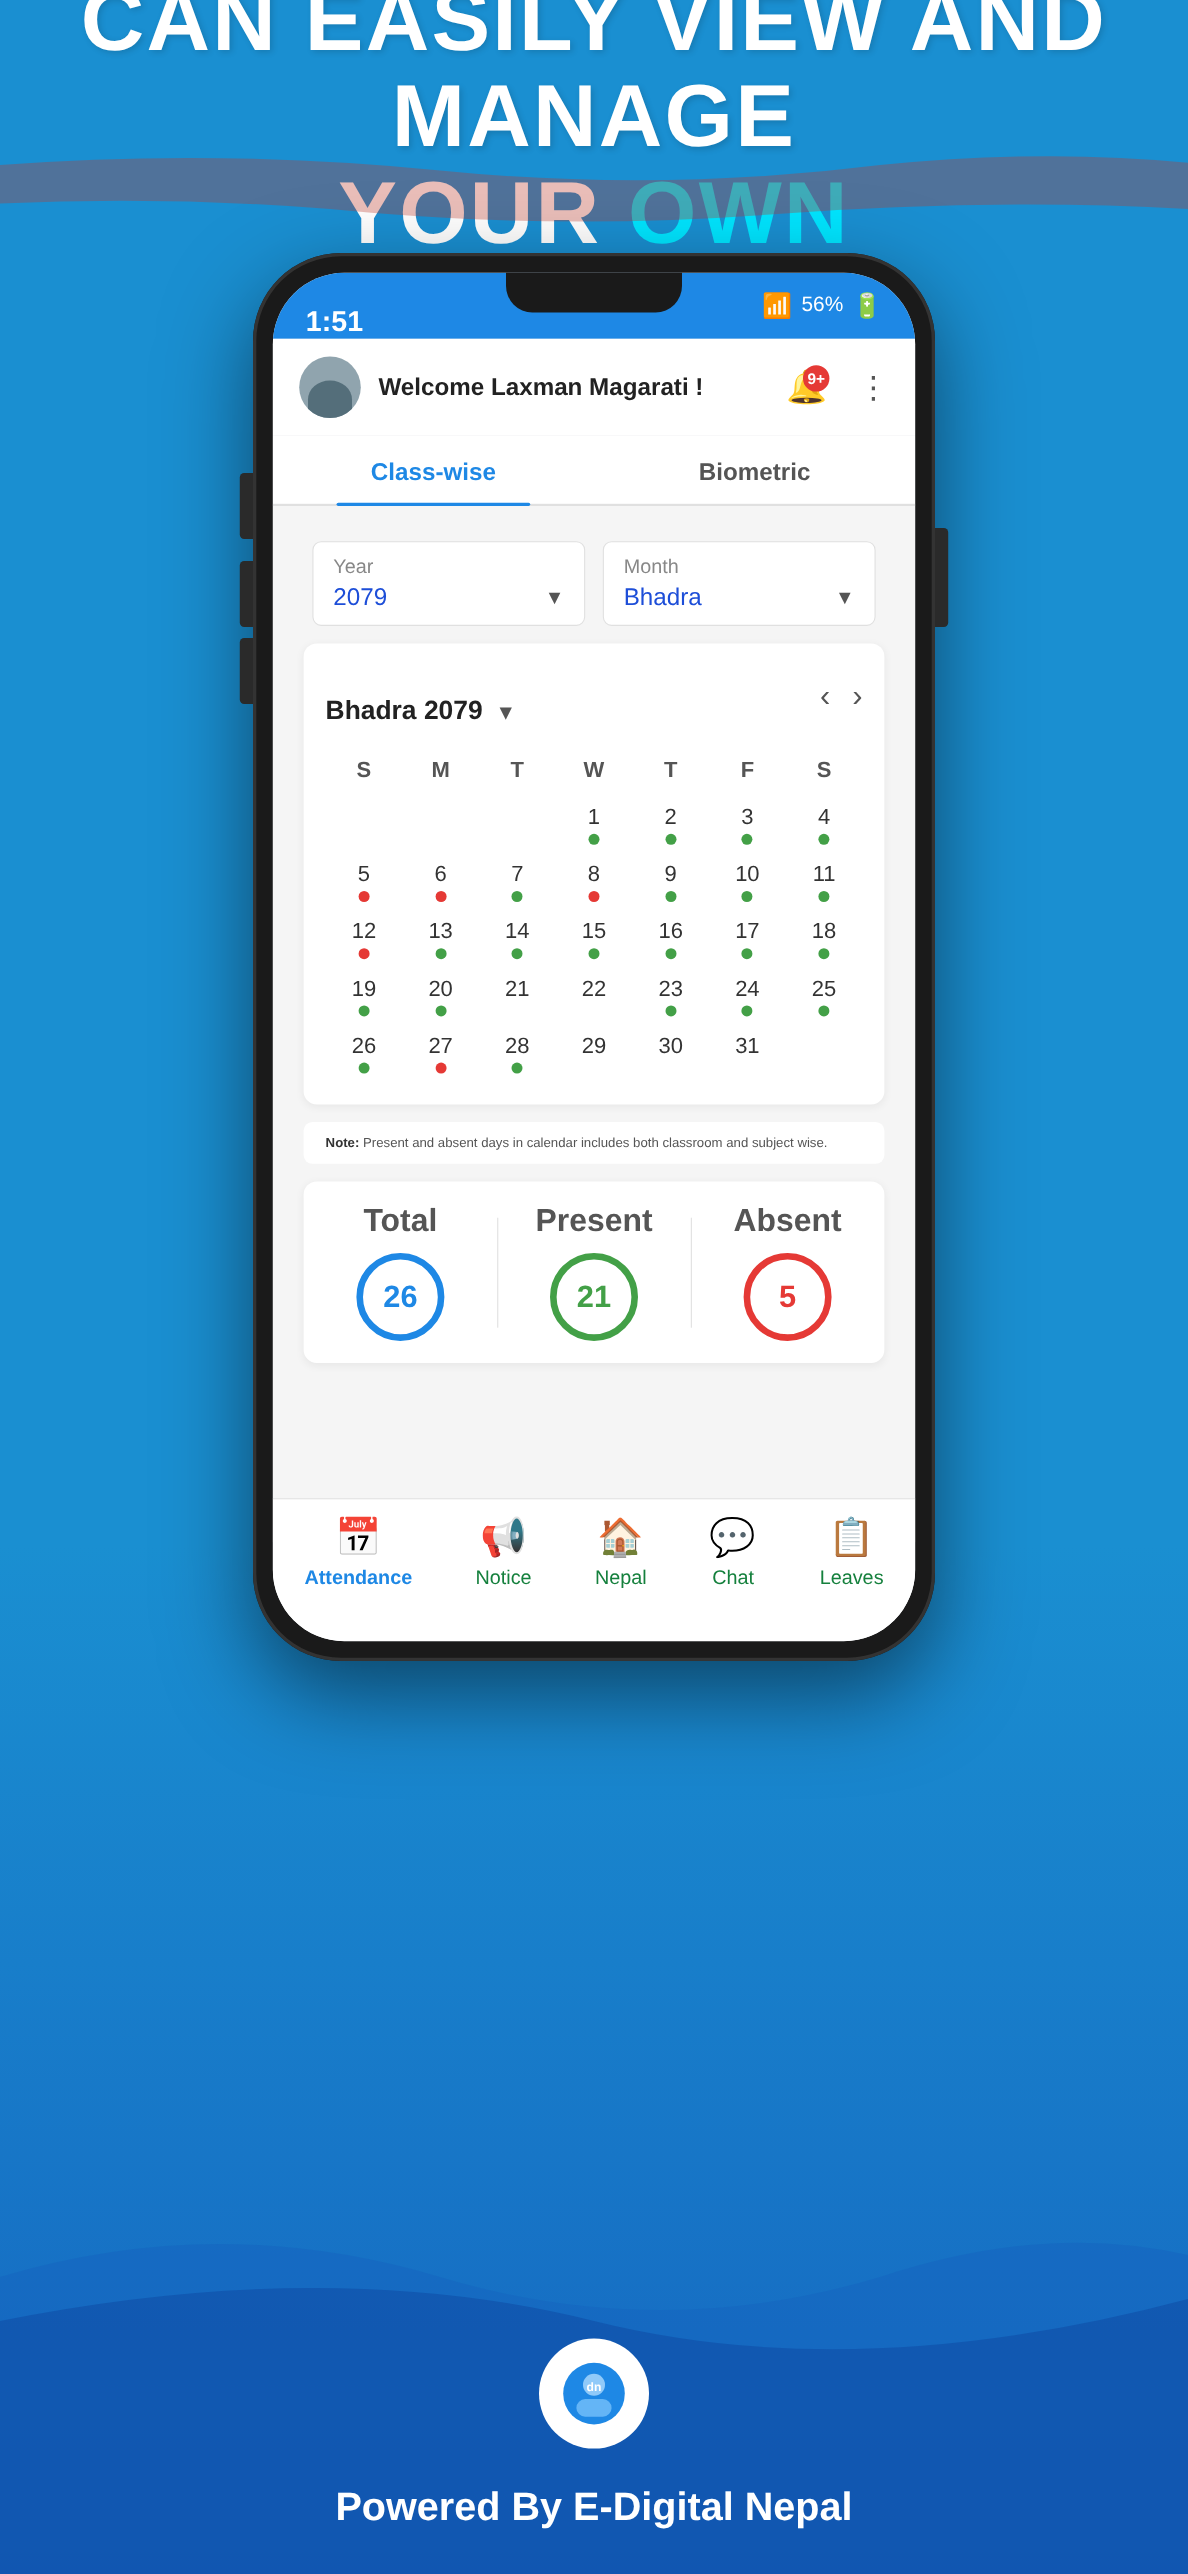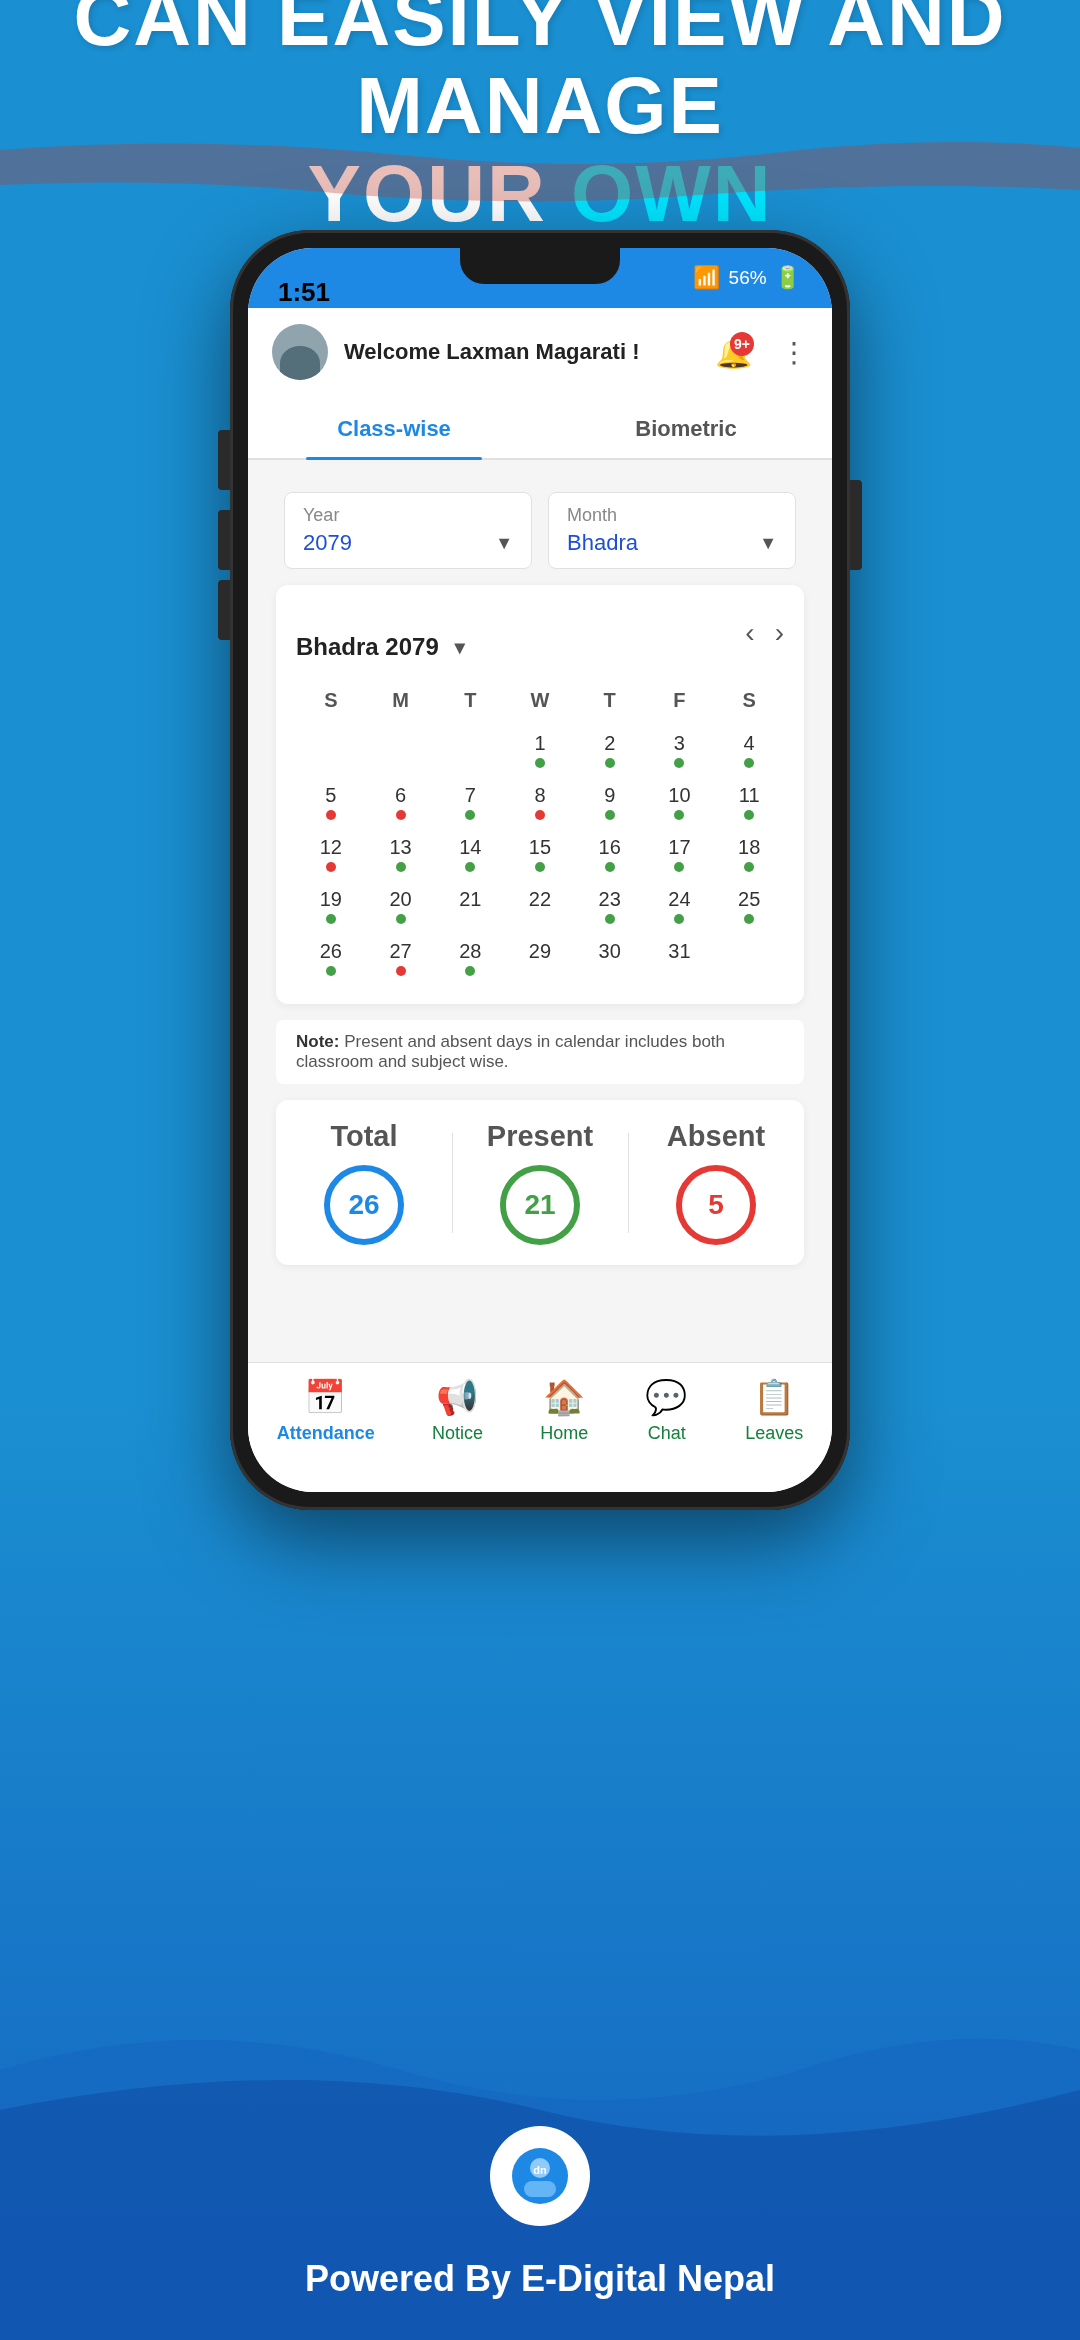--- a/index.html
+++ b/index.html
@@ -111,21 +111,21 @@
     
     .status-bar {
       height: 60px;
       background: #1e88e5;
       display: flex;
       align-items: center;
       justify-content: space-between;
       padding: 0 30px;
     }
     .status-time {
-      color: #000000;
+      color: #ffffff;
       font-size: 26px;
       font-weight: 700;
       margin-top: 28px;
     }
     .status-icons {
       display: flex;
       align-items: center;
       gap: 8px;
       color: #fff;
       font-size: 22px;
@@ -344,21 +344,21 @@
       height: 10px;
       border-radius: 50%;
       margin: 3px auto 0;
     }
     .dot-green { background: #43a047; }
     .dot-red { background: #e53935; }
     .dot-empty { background: transparent; }
 
     
     .note-text {
-      font-size: 17px;
+      font-size: 12px;
       color: #555;
       padding: 12px 20px;
       background: #fff;
       margin: 0 16px 16px;
       border-radius: 8px;
     }
     .note-bold { font-weight: 700; color: #333; }
 
     
     .stats-row {
@@ -647,21 +647,21 @@
         <div class="nav-item">
           <span class="nav-icon active">📅</span>
           <span class="nav-label active">Attendance</span>
         </div>
         <div class="nav-item">
           <span class="nav-icon">📢</span>
           <span class="nav-label">Notice</span>
         </div>
         <div class="nav-item">
           <span class="nav-icon">🏠</span>
-          <span class="nav-label">Home</span>
+          <span class="nav-label">Nepal</span>
         </div>
         <div class="nav-item">
           <span class="nav-icon">💬</span>
           <span class="nav-label">Chat</span>
         </div>
         <div class="nav-item">
           <span class="nav-icon">📋</span>
           <span class="nav-label">Leaves</span>
         </div>
       </div>

